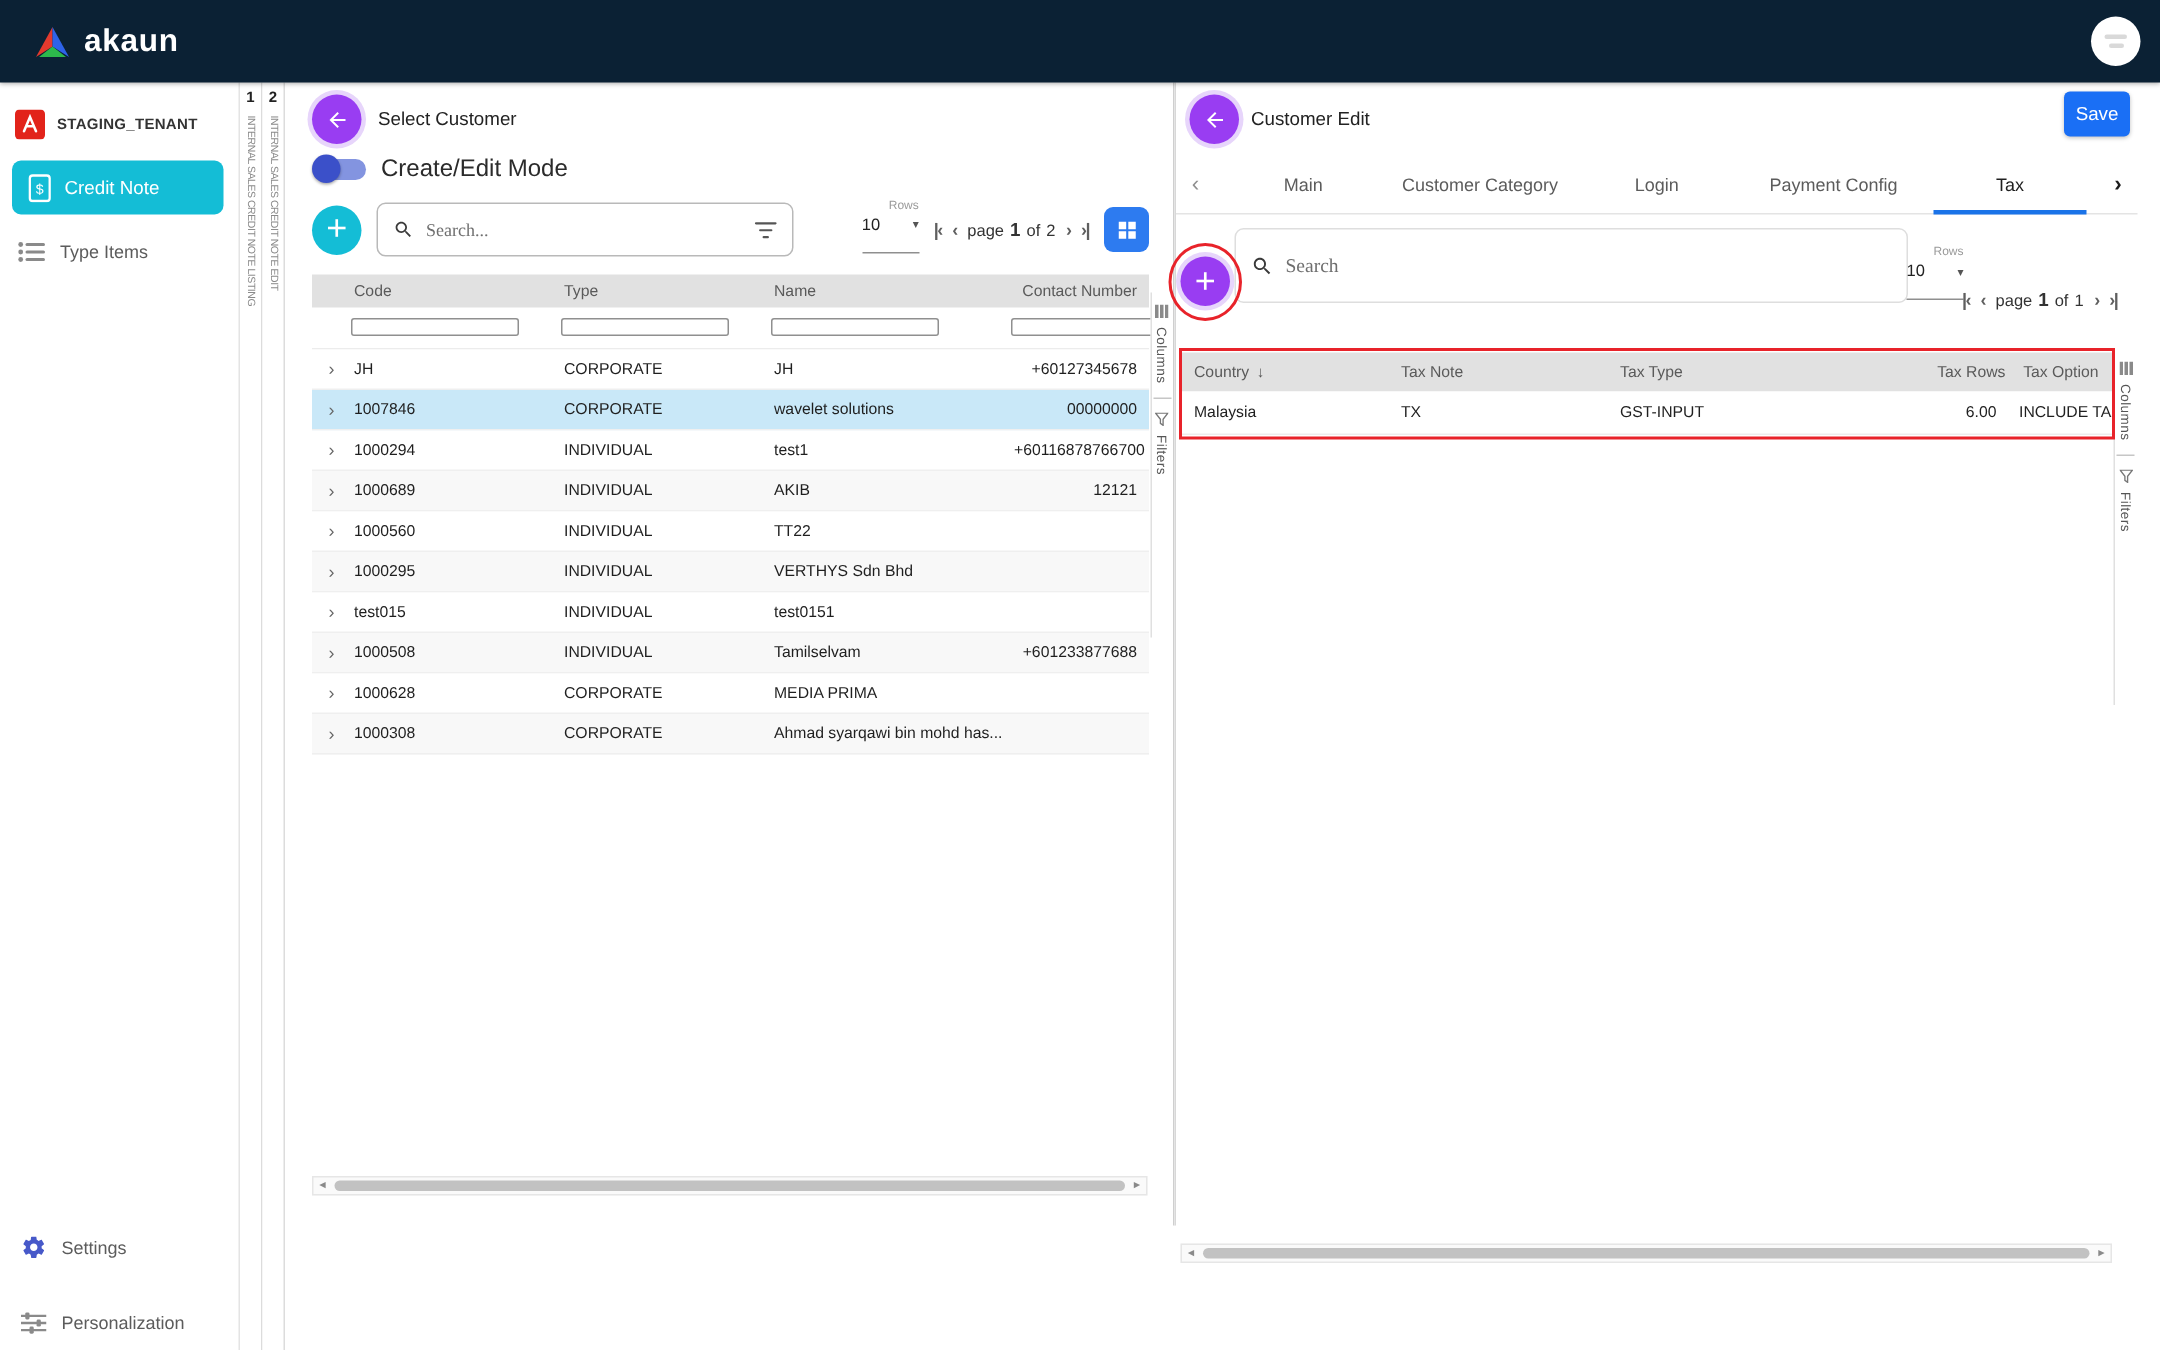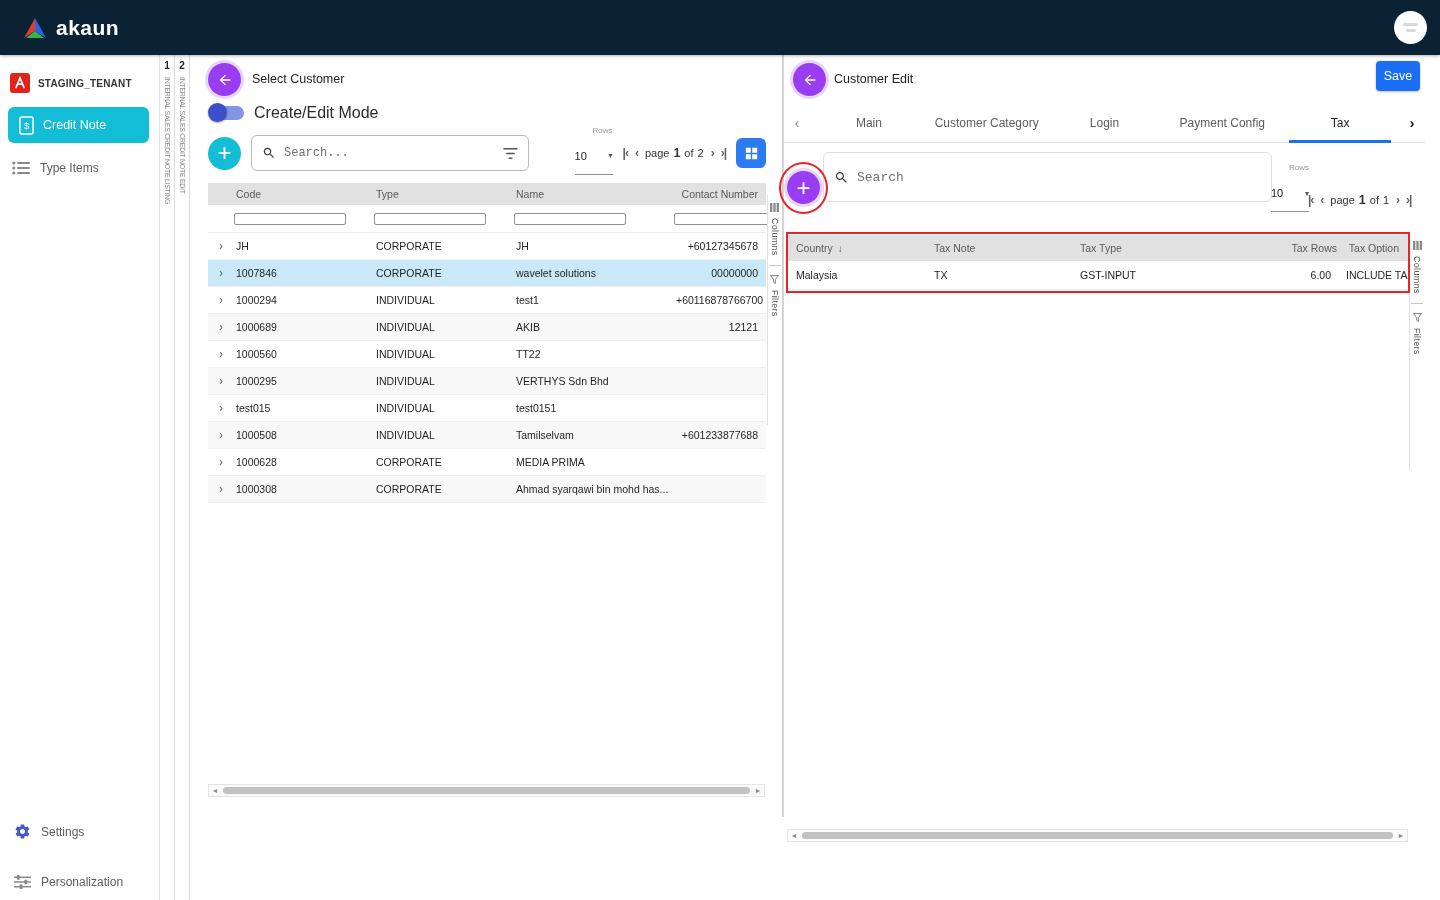--- a/index.html
+++ b/index.html
@@ -46,26 +46,26 @@
 .pc-toggle-row{position:absolute;left:20px;top:49px;display:flex;align-items:center;gap:10px}
 .toggle{width:34px;height:14px;border-radius:8px;background:#8394e0;position:relative;display:inline-block;cursor:pointer}
 .toggle::after{content:"";position:absolute;left:-2px;top:-3px;width:19px;height:19px;border-radius:50%;background:#3b50c9;box-shadow:0 1px 2px rgba(0,0,0,.35)}
 .toggle-label{font-size:16px;color:#2b2b2b}
 
 .pc-toolbar{position:absolute;left:18px;top:78px;width:558px;height:40px;display:flex;align-items:center;gap:10px}
 .add-btn{width:33px;height:33px;border-radius:50%;color:#fff;font-size:24px;font-weight:300;line-height:1;display:flex;align-items:center;justify-content:center;cursor:pointer;flex:0 0 auto}
 .cyan-bg{background:#14bdd6}
 .violet-bg{background:#993df2;box-shadow:0 0 0 3px #e7d5fb}
 .searchbox{display:flex;align-items:center;gap:8px;width:278px;height:36px;border:1px solid #b9b9b9;border-radius:6px;padding:0 10px;background:#fff}
-.searchbox input{border:none;outline:none;flex:1;font-size:12px;color:#333;font-family:Liberation Mono, monospace;background:transparent;min-width:0}
+.searchbox input{border:none;outline:none;flex:1;font-size:12px;color:#333;font-family:Liberation Serif, serif;background:transparent;min-width:0}
 .searchbox input::placeholder{color:#6f6f6f;opacity:1}
 .spacer{flex:1}
 .rows-ctl{display:flex;flex-direction:column;align-items:flex-end;margin-top:-6px;cursor:pointer}
 .rows-cap{font-size:8px;color:#9a9a9a}
-.rows-val{font-size:11px;color:#222;border-bottom:1px solid #8f8f8f;width:38px;display:flex;justify-content:space-between;align-items:center;padding-bottom:12px;margin-top:15px}
+.rows-val{font-size:11px;color:#222;border-bottom:1px solid #8f8f8f;width:38px;display:flex;justify-content:space-between;align-items:center;padding-bottom:12px;margin-top:3px}
 .caret{font-size:8px;color:#555}
 .pag{display:flex;align-items:center;gap:7px;font-size:11px;color:#444}
 .pbtn{color:#5f5f5f;font-size:12px;cursor:pointer;letter-spacing:-1px;font-weight:600}
 .ptext{display:flex;gap:4px;align-items:baseline;color:#333;font-size:11px}
 .ptext b{font-size:12.5px}
 .grid-btn{width:30px;height:30px;border-radius:6px;background:#2d7bf0;display:flex;align-items:center;justify-content:center;cursor:pointer;flex:0 0 auto}
 
 
 .ctable{position:absolute;left:18px;top:128px;width:558px}
 .cgrid{display:grid;grid-template-columns:26px 140px 140px 160px 1fr;align-items:center}

